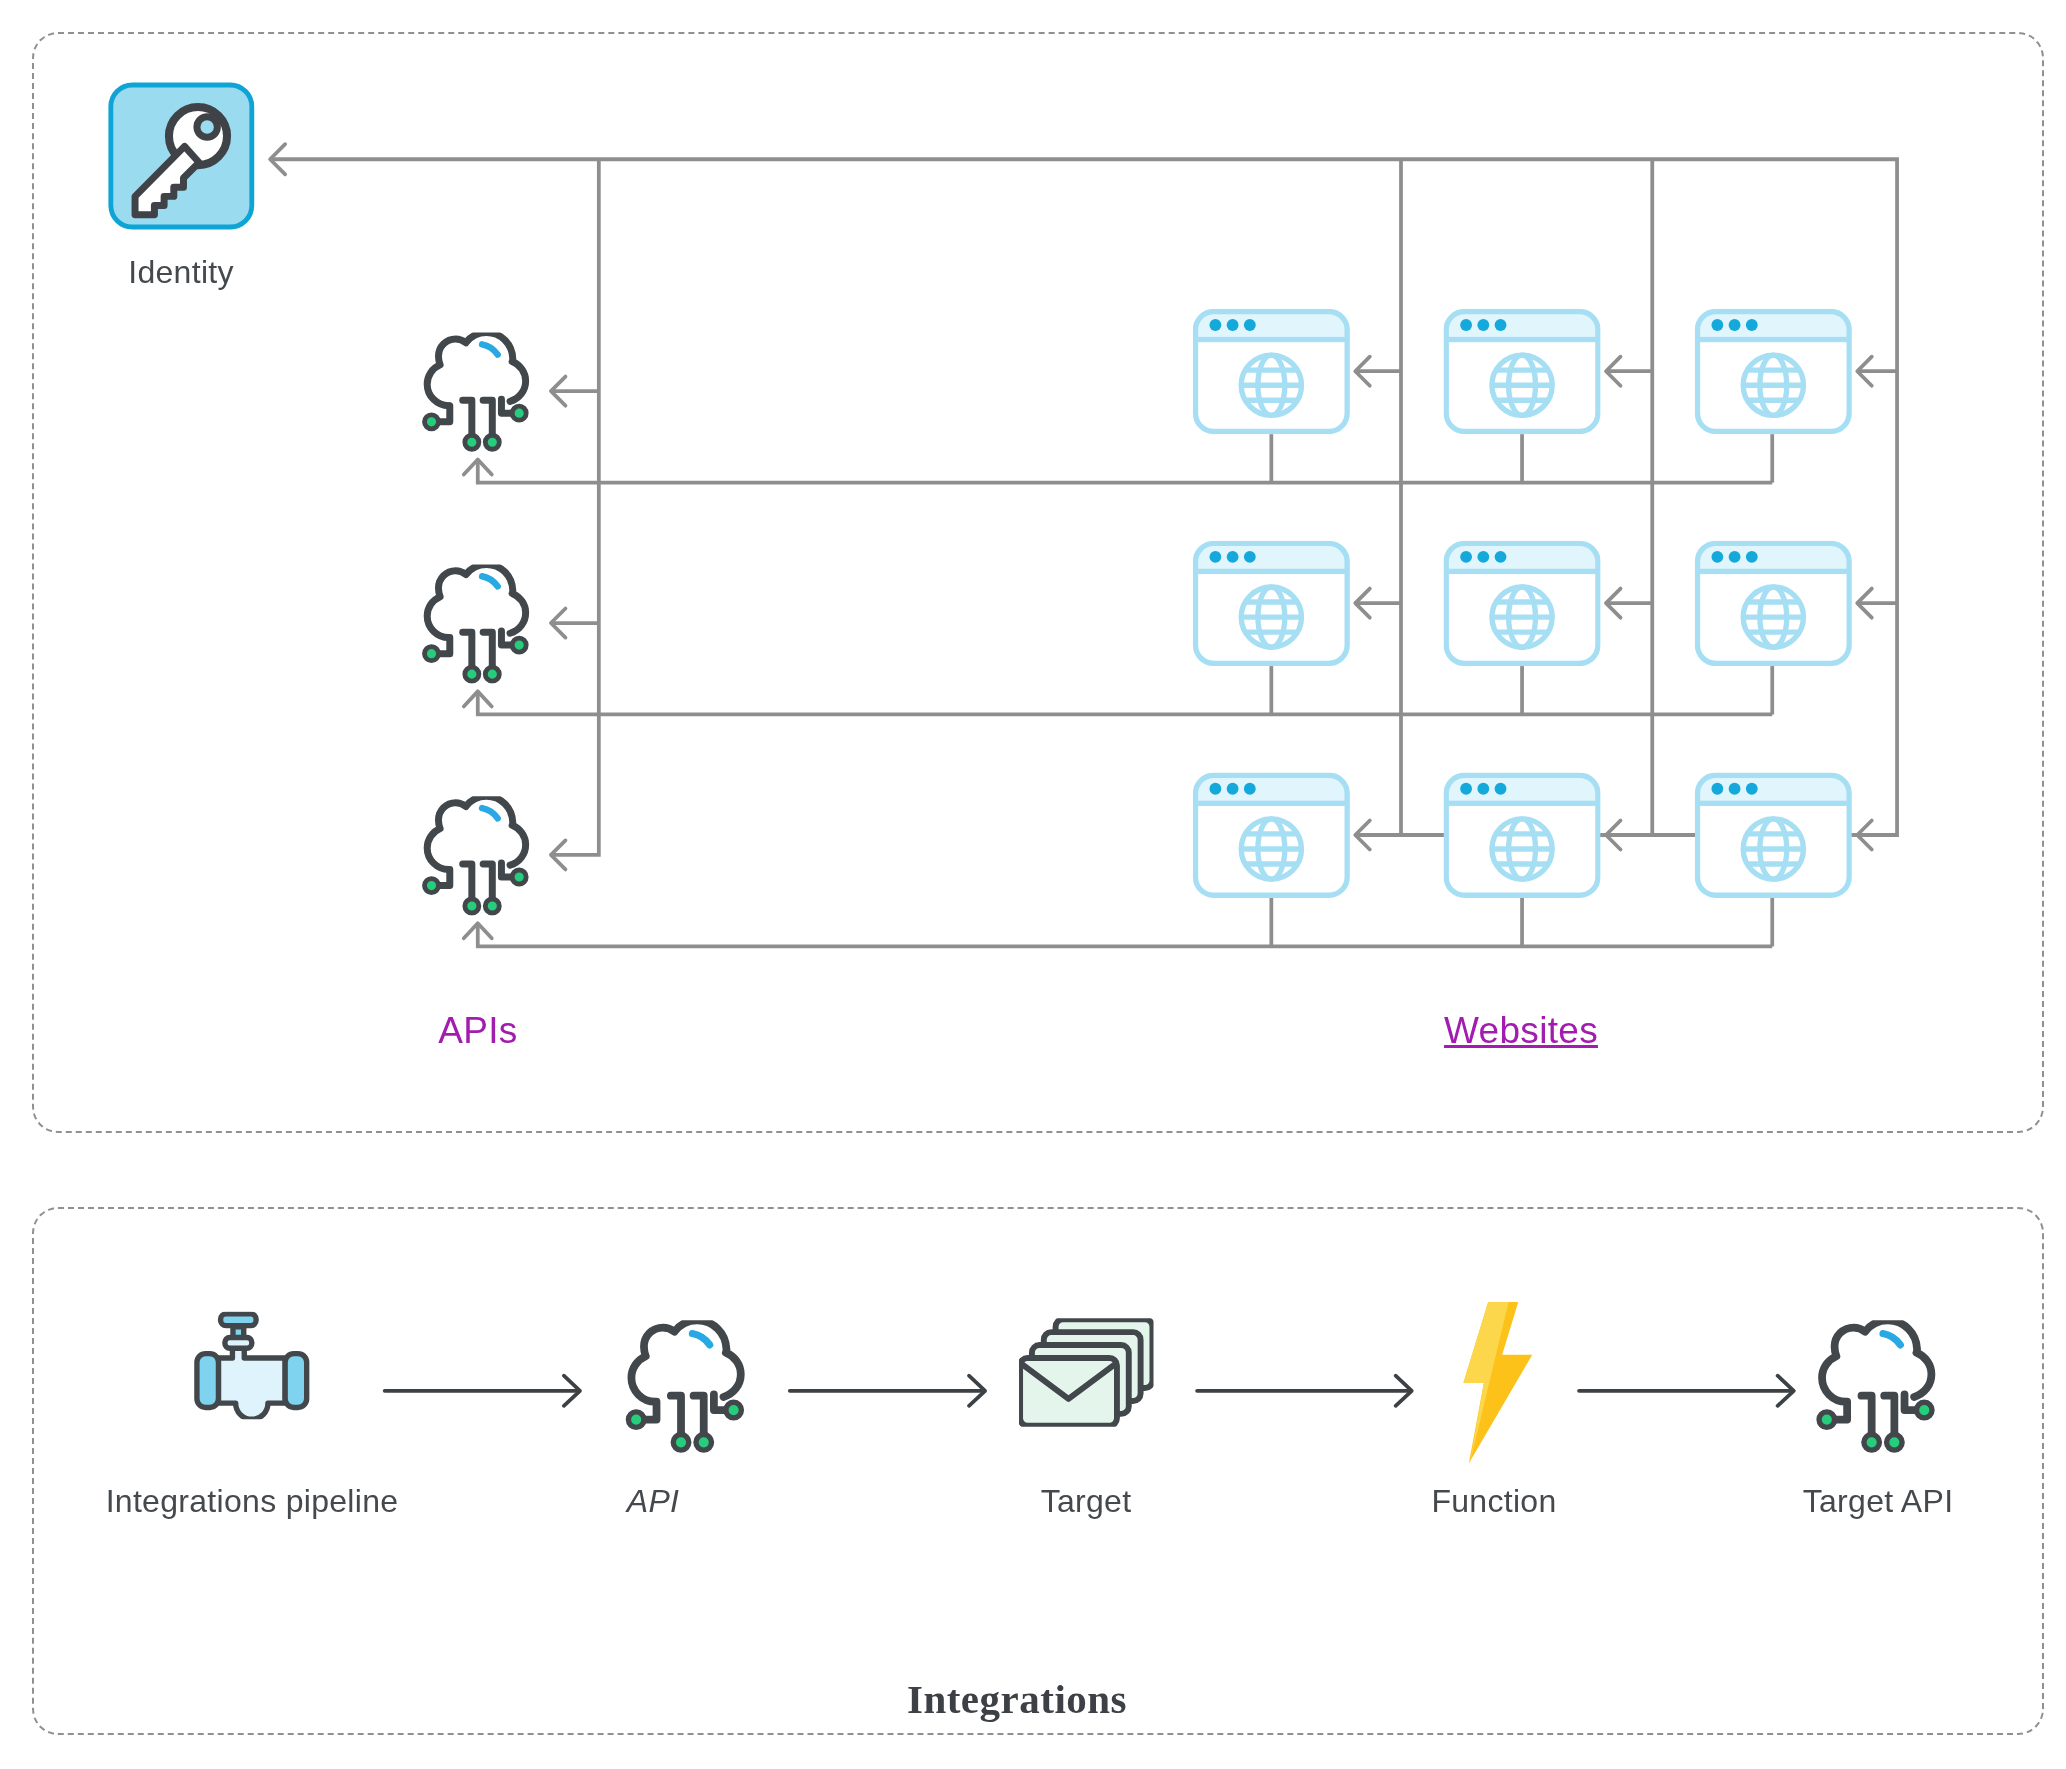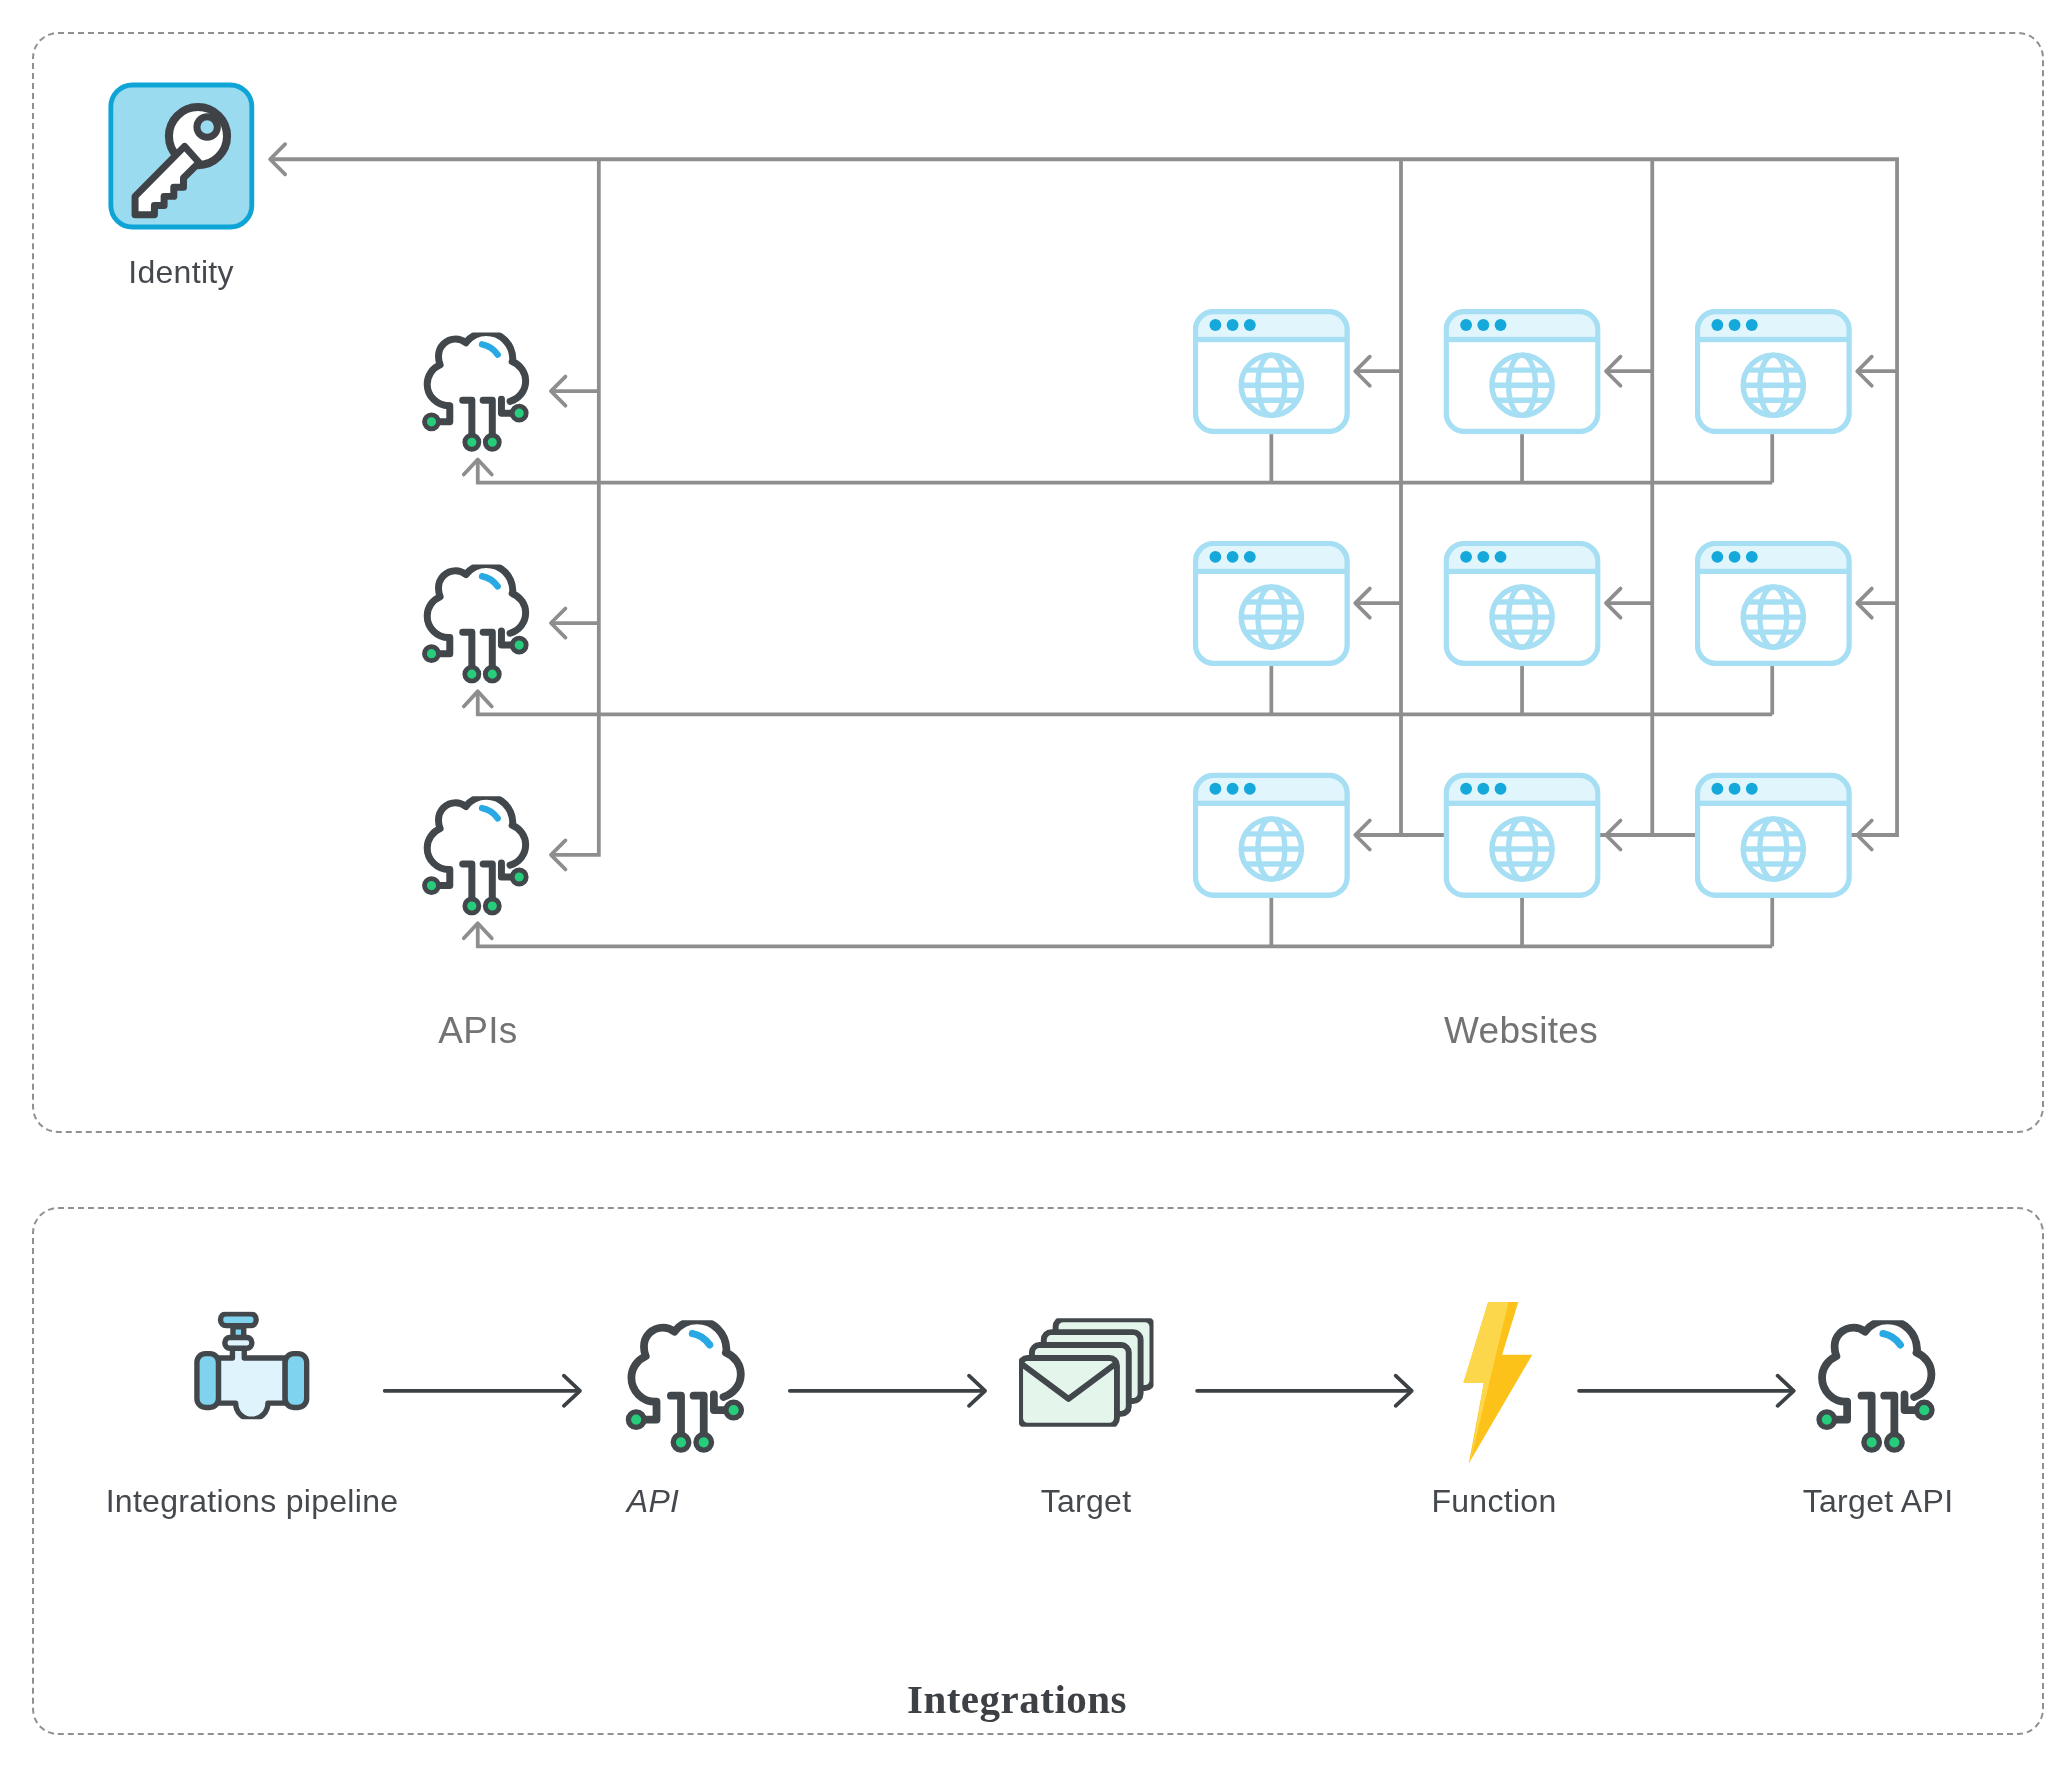--- a/index.html
+++ b/index.html
@@ -10,21 +10,21 @@
   .panel{
     position:absolute;border:2.7px dashed #909090;border-radius:26px;background:transparent;
   }
   #panel-top{left:32px;top:32px;width:2008px;height:1097px;}
   #panel-bottom{left:32px;top:1207px;width:2008px;height:524px;}
   .diagram-svg{position:absolute;left:0;top:0;}
   .lbl{
     position:absolute;transform:translate(-50%,-50%);
     font-size:32px;color:#45494d;white-space:nowrap;letter-spacing:0.3px;text-align:right;
   }
-  .lbl-section{font-size:37px;color:#737373;}
+  .lbl-section{font-size:37px;color:#a21caf;}
   .lbl-title{font-size:41px;font-weight:700;color:#3d4145;letter-spacing:0.5px;}
 </style>
 </head>
 <body>
 
 <div class="stage">
 
   <div class="panel" id="panel-top"></div>
   <div class="panel" id="panel-bottom"></div>
 
@@ -192,21 +192,21 @@
         <path d="M1801,2557 L1831,2585 L1801,2613"></path>
       <path d="M2225,2585 H2616"></path> 
         <path d="M2594,2557 L2624,2585 L2594,2613"></path>
       <path d="M2935,2585 H3326"></path> 
         <path d="M3304,2557 L3334,2585 L3304,2613"></path>
     </g>
   </svg>
 
   <div class="lbl" style="left:181px;top:272px;">Identity</div>
   <div class="lbl lbl-section" style="left:478px;top:1031px;">APIs</div>
-  <div class="lbl lbl-section" style="left:1521px;top:1031px;">Websites</div>
+  <div class="lbl lbl-section" style="left:1521px;top:1031px;text-decoration:underline;">Websites</div>
 
   <div class="lbl" style="left:252px;top:1501px;">Integrations pipeline</div>
   <div class="lbl" style="left:653px;top:1501px;font-style:italic;">API</div>
   <div class="lbl" style="left:1086px;top:1501px;">Target</div>
   <div class="lbl" style="left:1494px;top:1501px;">Function</div>
   <div class="lbl" style="left:1878px;top:1501px;">Target API</div>
 
   <div class="lbl lbl-title" style="left:1017px;top:1699px;font-family:Liberation Serif, serif;">Integrations</div>
 </div>
 

